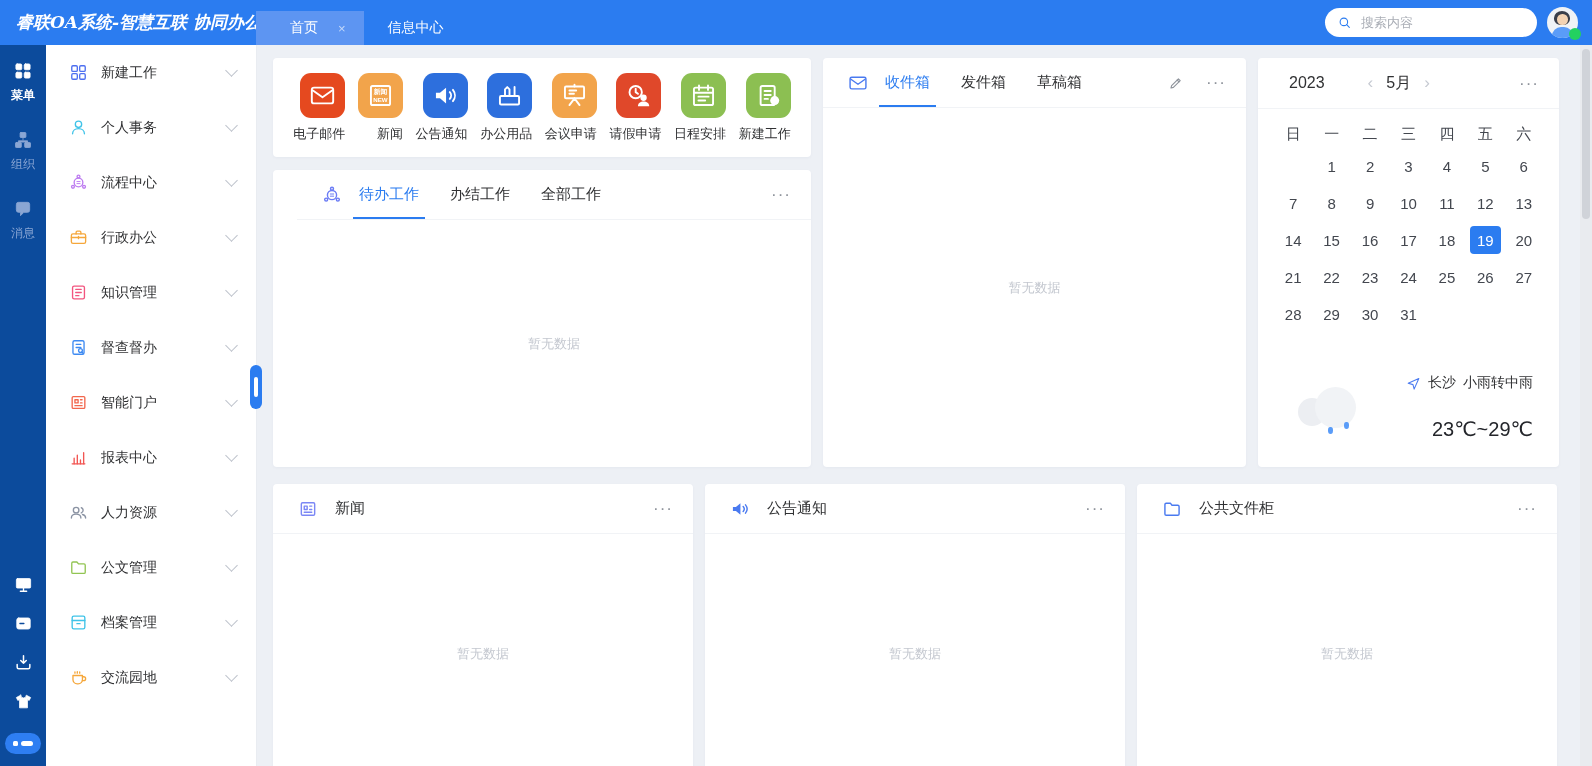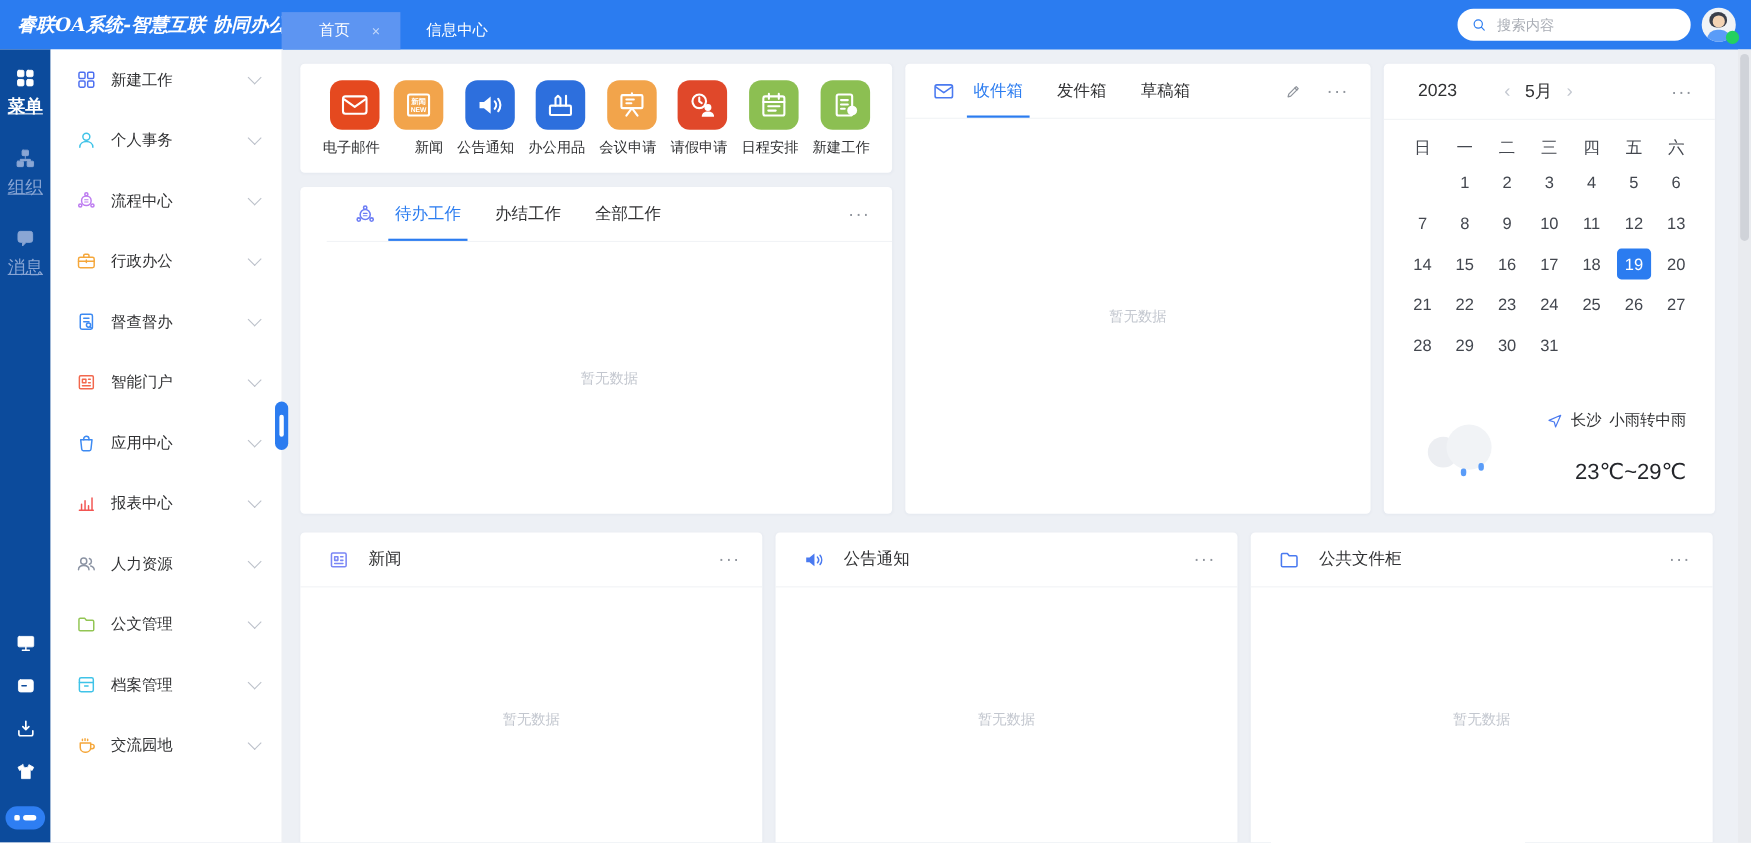--- a/index.html
+++ b/index.html
@@ -31,21 +31,21 @@
   .frame{display:flex;height:721px;}
   
   .rail{width:46px;background:#0c4b9c;display:flex;flex-direction:column;align-items:center;
     padding-top:16px;box-sizing:border-box;flex:none;}
   .rail-list{display:flex;flex-direction:column;align-items:center;}
   .rail-item{display:flex;flex-direction:column;align-items:center;gap:6px;margin-bottom:26px;
     color:#8aa6d4;cursor:pointer;}
   .rail-item.active{color:#fff;}
   .rail-item.active .rail-label{font-weight:bold;}
   .rail-ico{width:20px;height:20px;}
-  .rail-label{font-size:16px;text-decoration:underline;}
+  .rail-label{font-size:12px;}
   .rail-bottom{margin-top:auto;display:flex;flex-direction:column;align-items:center;gap:20px;color:#fff;}
   .rail-btn{cursor:pointer;}
   .rail-btn .ico{width:19px;height:19px;}
   .rail-pill{margin:22px 0 12px;width:36px;height:21px;border-radius:11px;background:#2e7ef2;
     display:flex;align-items:center;justify-content:center;gap:3px;cursor:pointer;}
   .pill-dot{width:5px;height:5px;background:#fff;border-radius:1.5px;}
   .pill-bar{width:12px;height:5px;background:#fff;border-radius:2.5px;}
   
   .sidebar{width:210px;background:#fff;border-right:1px solid #e9ecf1;position:relative;flex:none;}
   .side-item{height:55px;display:flex;align-items:center;padding:0 20px 0 23px;cursor:pointer;}
@@ -370,44 +370,44 @@
         </div>
 
         <div class="side-item">
           <svg class="ico side-ico" style="color: rgb(245, 167, 59);">
             <use href="#i-briefcase"></use>
           </svg>
           <span class="side-label">行政办公</span>
           <span class="chev"></span>
         </div>
 
+        <div class="side-item">
+          <svg class="ico side-ico" style="color: rgb(242, 85, 127);">
+            <use href="#i-book"></use>
+          </svg>
+          <span class="side-label">知识管理</span>
+          <span class="chev"></span>
+        </div>
 
         <div class="side-item">
           <svg class="ico side-ico" style="color: rgb(61, 138, 242);">
             <use href="#i-docsearch"></use>
           </svg>
           <span class="side-label">督查督办</span>
           <span class="chev"></span>
         </div>
 
         <div class="side-item">
           <svg class="ico side-ico" style="color: rgb(242, 103, 77);">
             <use href="#i-portal"></use>
           </svg>
           <span class="side-label">智能门户</span>
           <span class="chev"></span>
         </div>
 
-        <div class="side-item">
-          <svg class="ico side-ico" style="color: rgb(61, 138, 242);">
-            <use href="#i-bag"></use>
-          </svg>
-          <span class="side-label">应用中心</span>
-          <span class="chev"></span>
-        </div>
 
         <div class="side-item">
           <svg class="ico side-ico" style="color: rgb(242, 85, 82);">
             <use href="#i-bars"></use>
           </svg>
           <span class="side-label">报表中心</span>
           <span class="chev"></span>
         </div>
 
         <div class="side-item">

